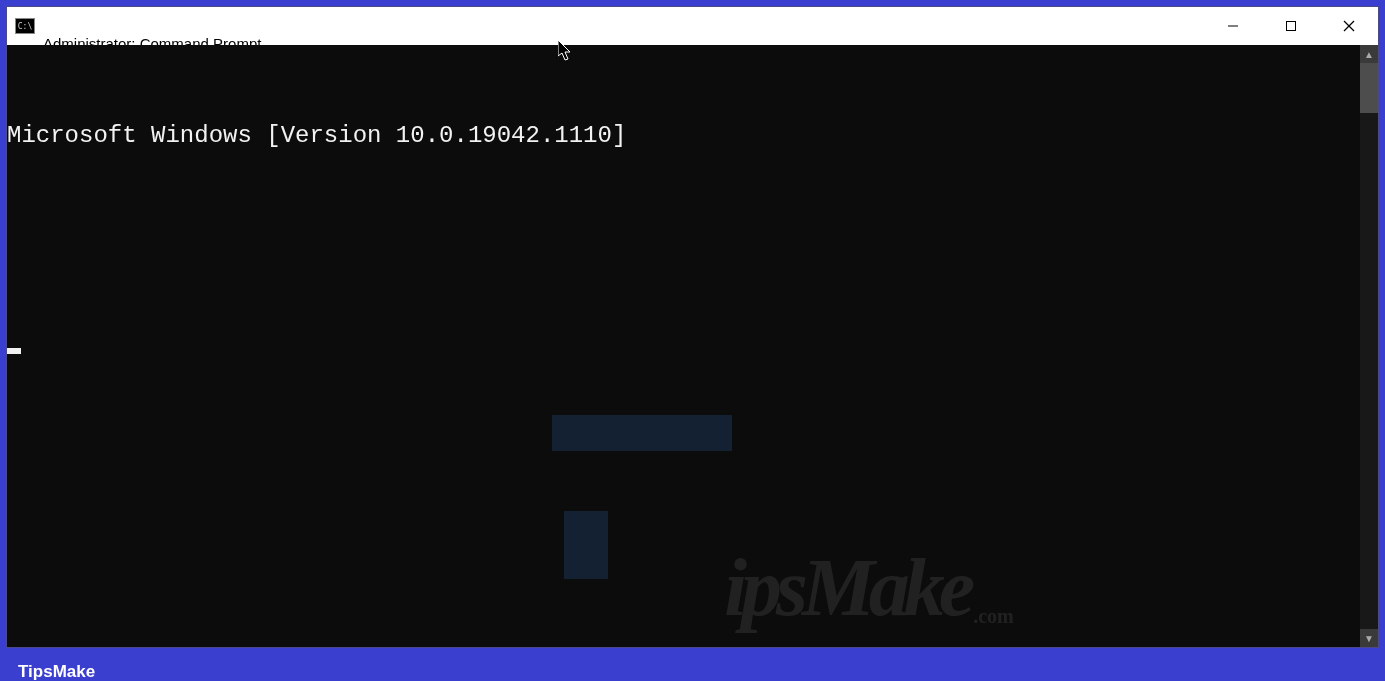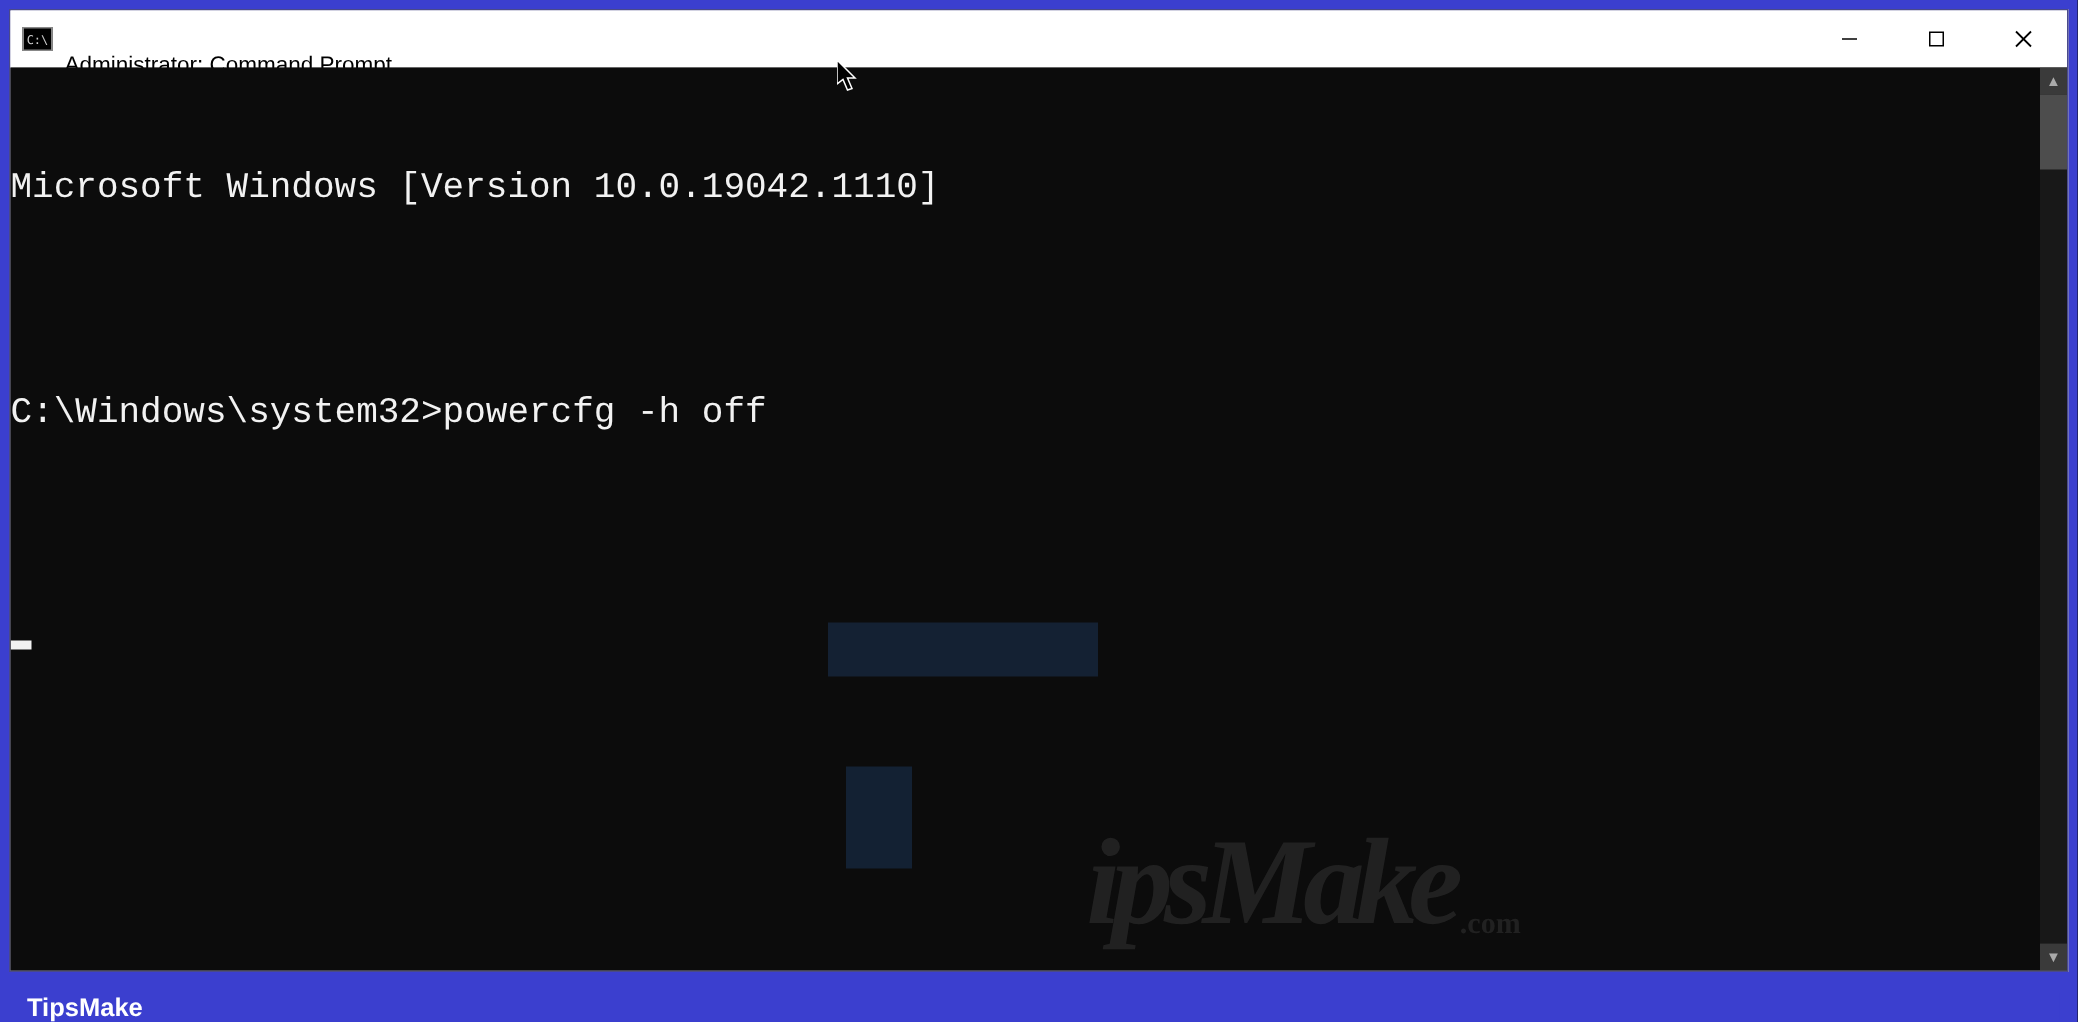--- a/index.html
+++ b/index.html
@@ -66,21 +66,21 @@
       background: #0c0c0c;
       overflow: hidden;
     }
     .terminal {
       flex: 1;
       background: #0c0c0c;
       color: #f2f2f2;
       font-family: 'Consolas', 'Courier New', monospace;
       font-size: 24px;
       line-height: 1.25;
-      padding: 6px 0 0 0;
+      padding: 16px 0 0 0;
       white-space: pre;
       position: relative;
       overflow: hidden;
     }
     .terminal-line {
       white-space: pre;
     }
     .cursor-block {
       display: inline-block;
       width: 14px;
@@ -211,21 +211,20 @@
             <line x1="12" y1="2" x2="2" y2="12" stroke="#000" stroke-width="1.2"></line>
           </svg>
       </div>
     </div>
   </div>
 
   <div class="terminal-container">
     <div class="terminal">
       <div class="terminal-line">Microsoft Windows [Version 10.0.19042.1110]</div>
       <div class="terminal-line"></div>
-      <div class="terminal-line">C:\Windows\system32&gt;powercfg -h off</div>
       <div class="terminal-line"></div>
       <div class="terminal-line"><span class="cursor-block"></span></div>
 
       <div class="watermark">
         <span class="wm-t">
           <div class="wm-t-bar"></div>
           <div class="wm-t-stem"></div>
         </span><span class="wm-text">ipsMake</span><span class="wm-com">.com</span>
       </div>
     </div>

